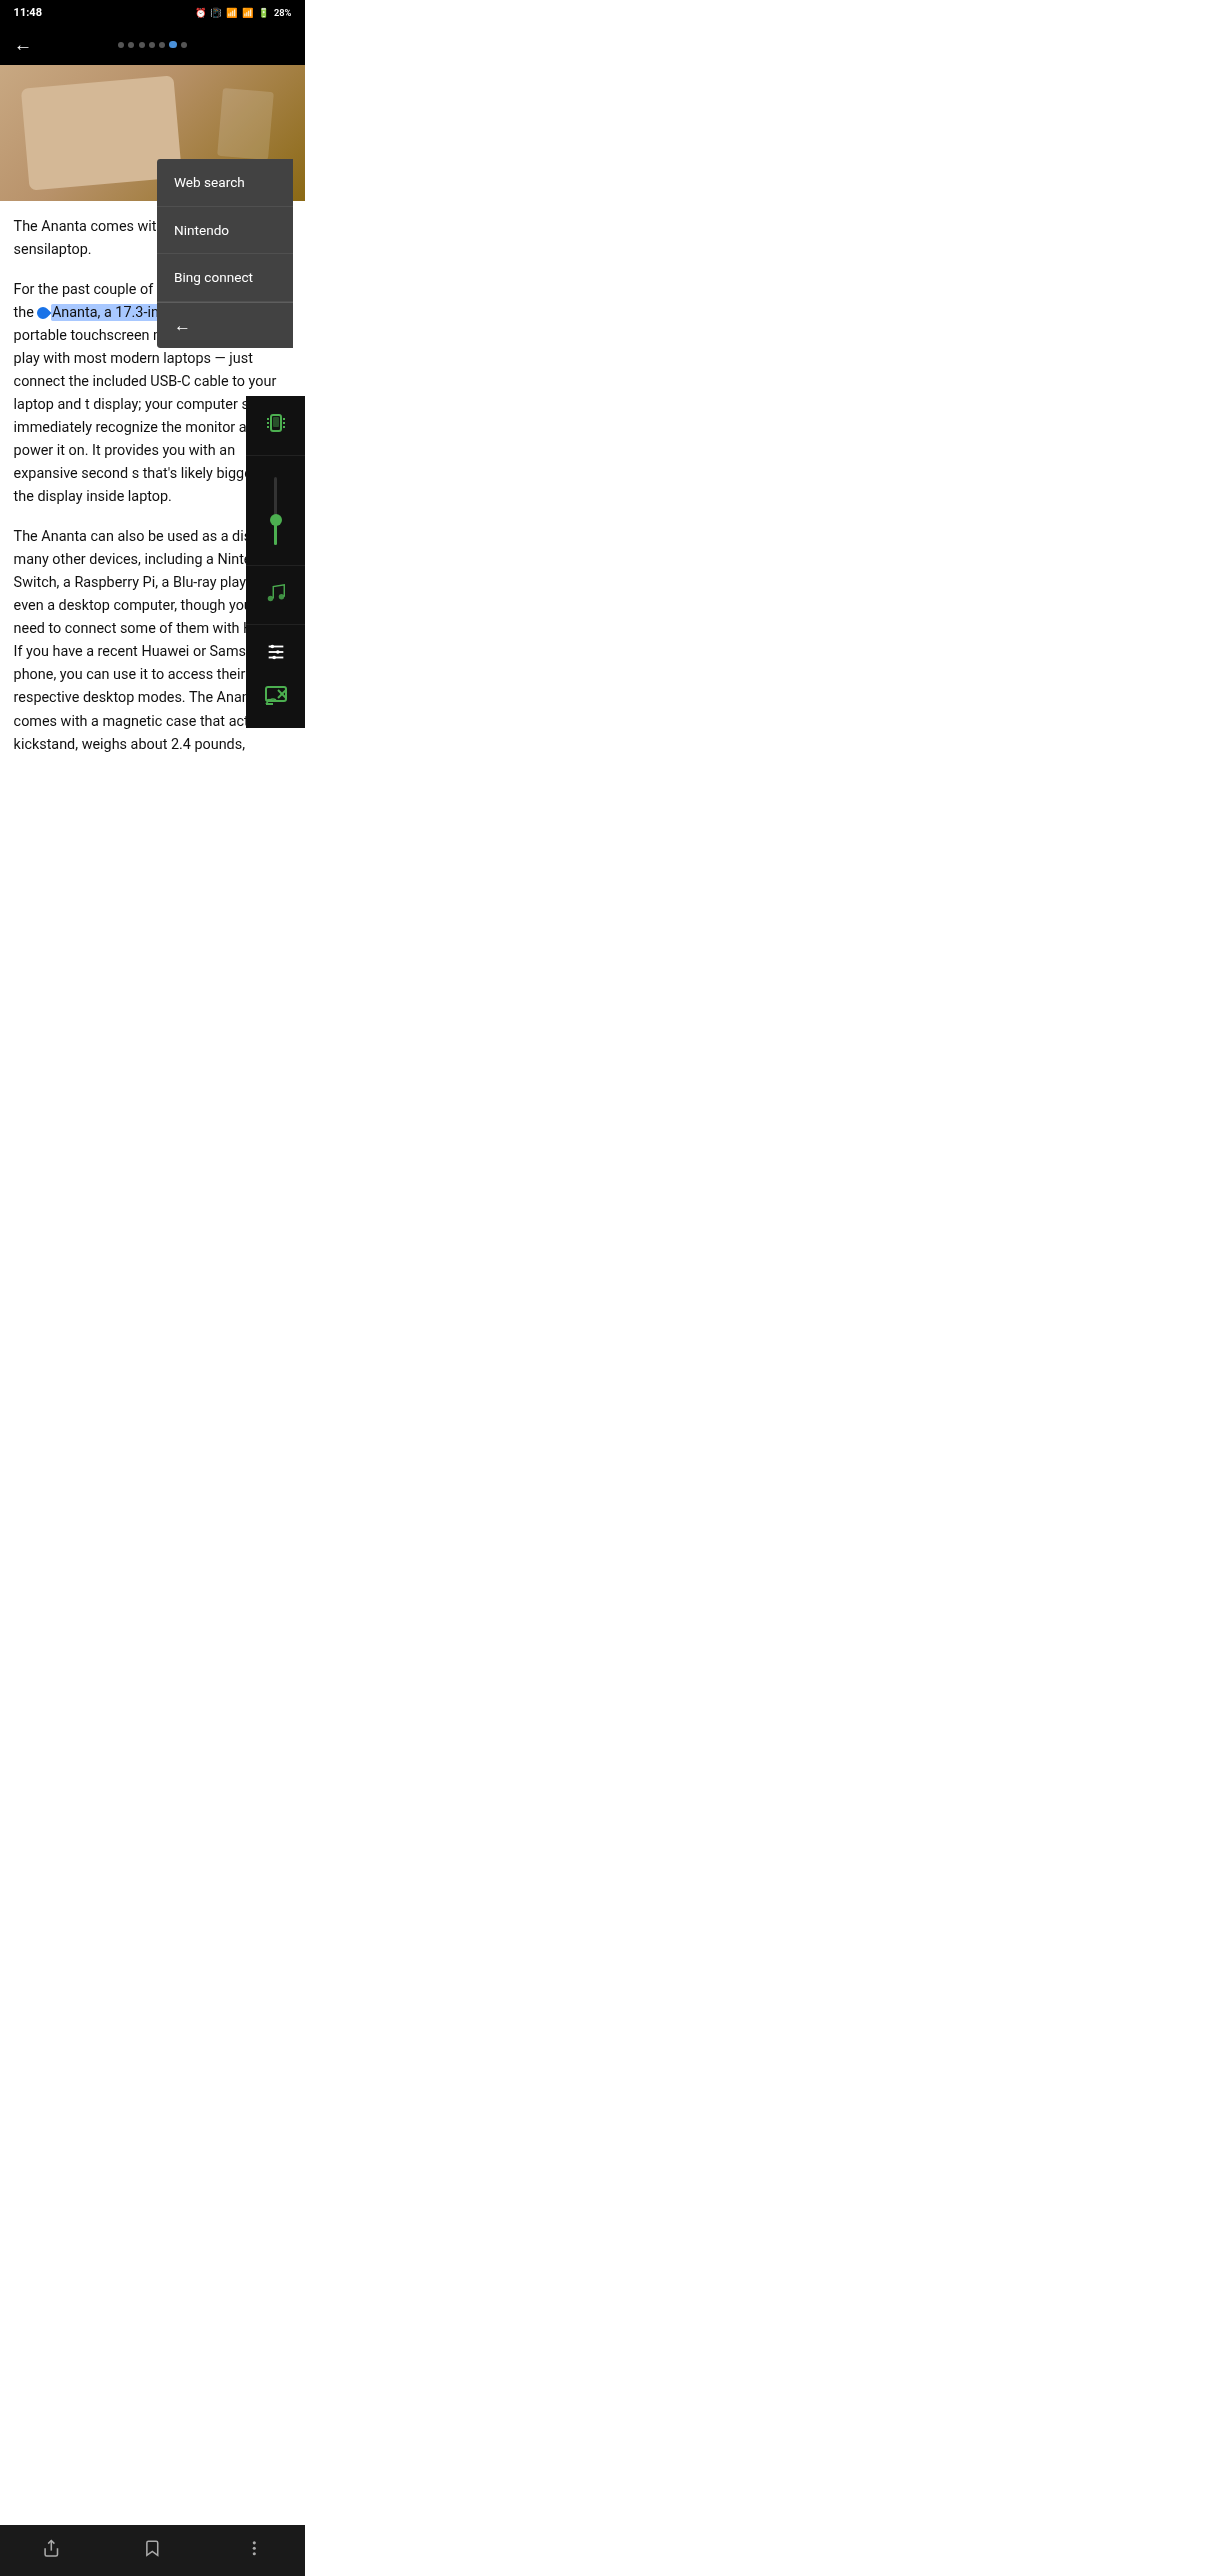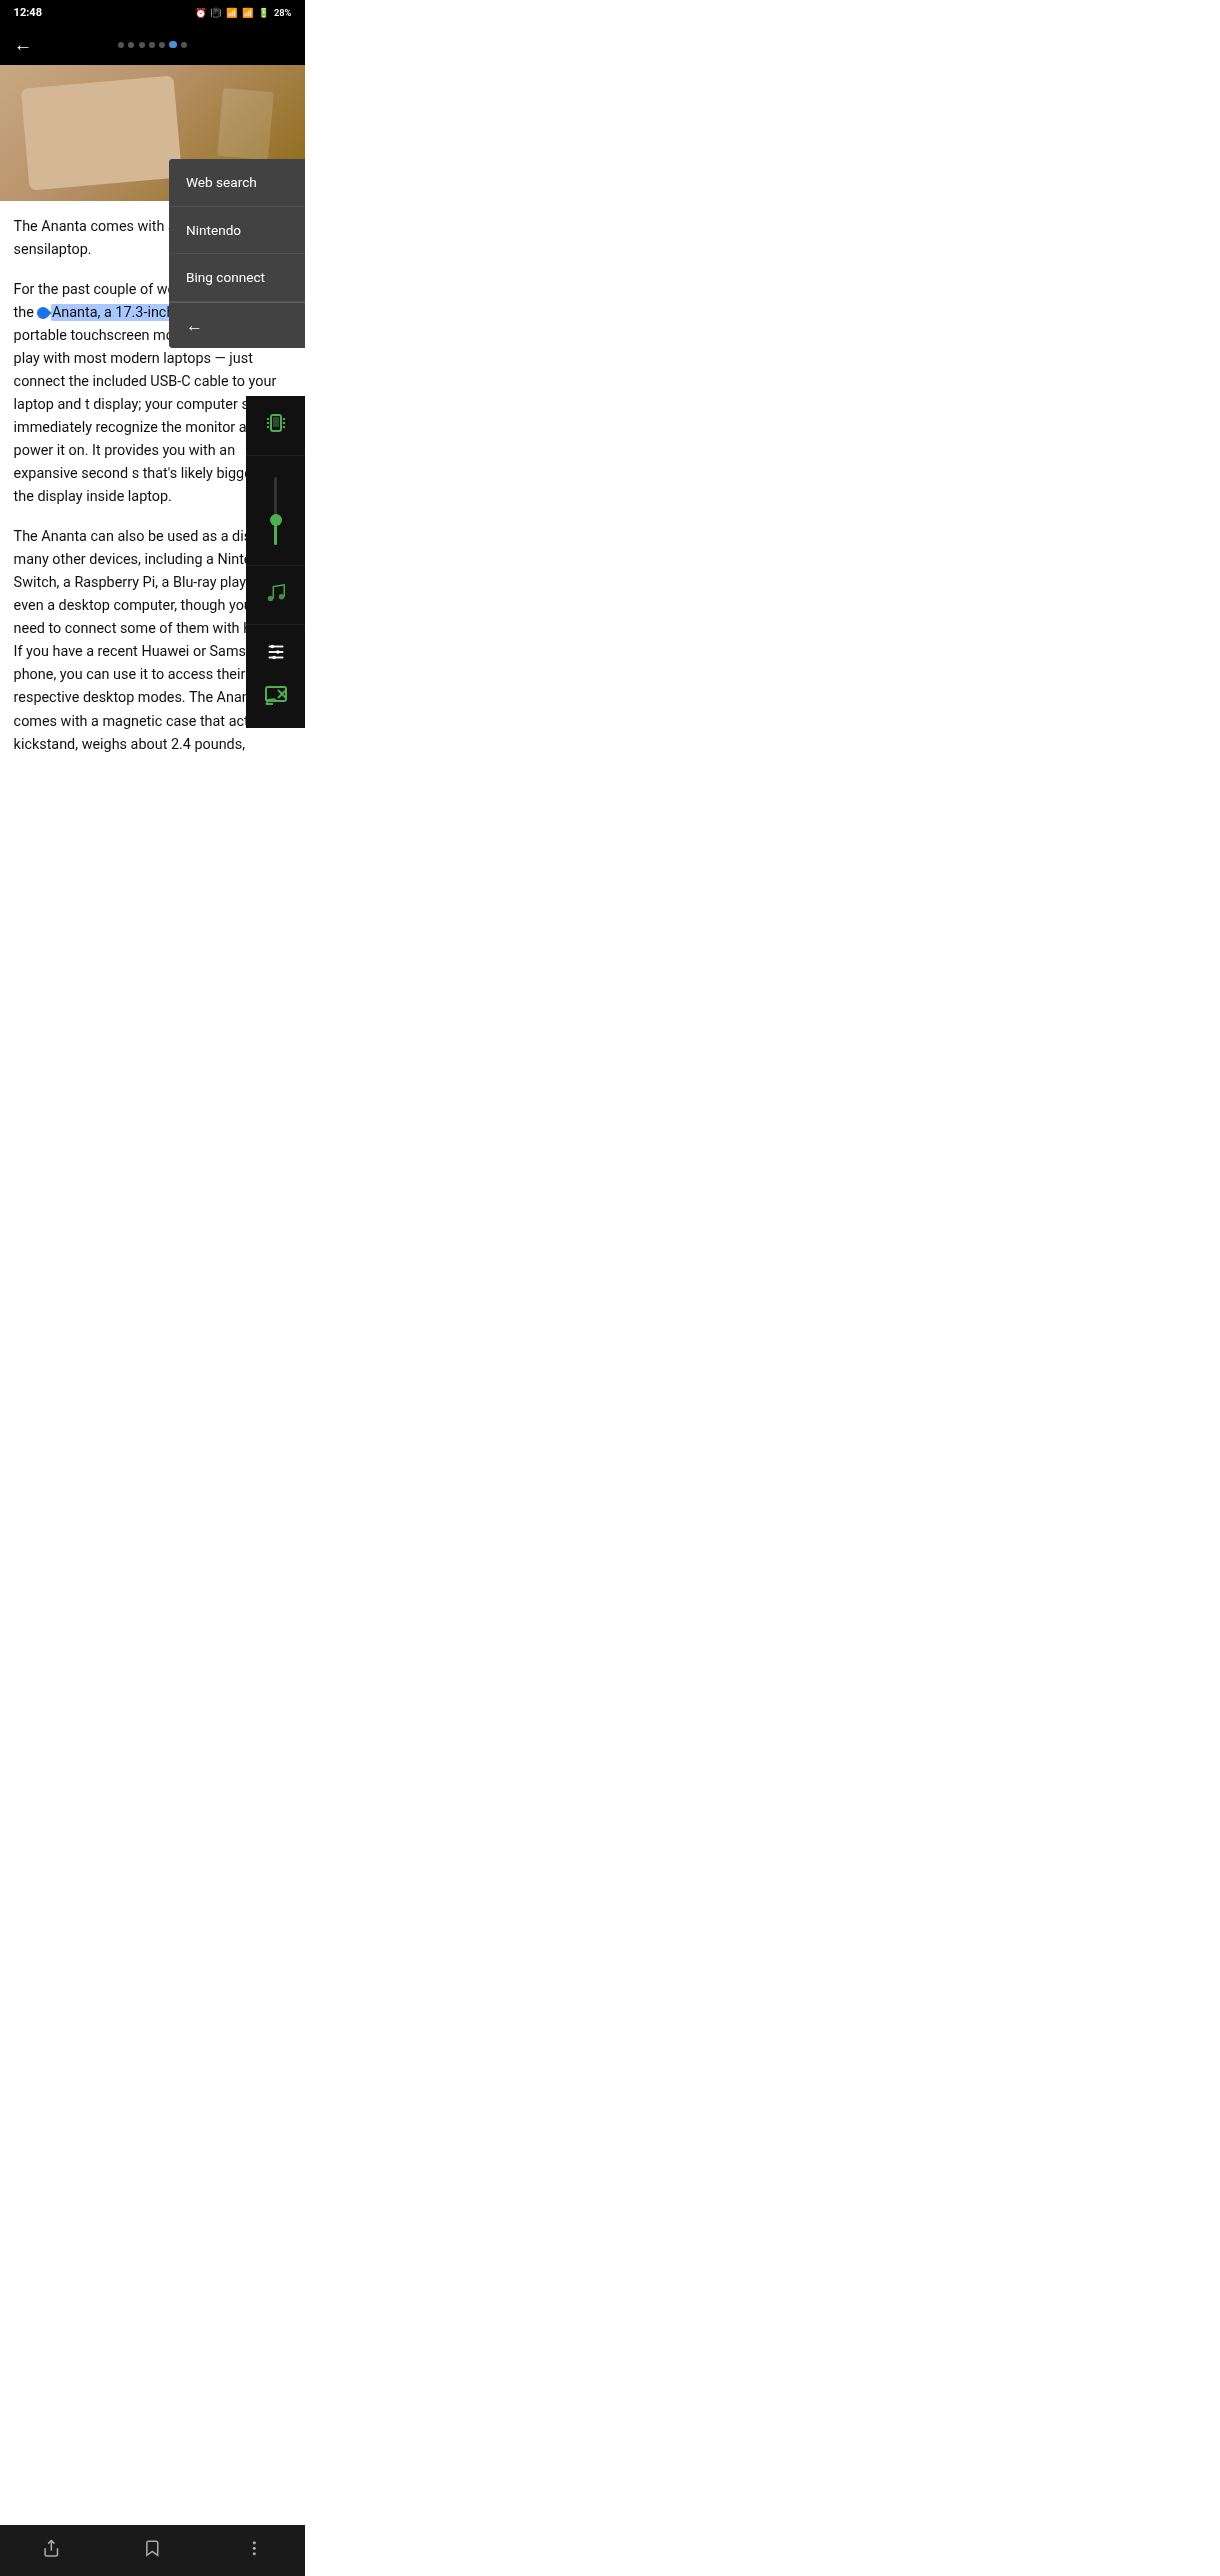--- a/index.html
+++ b/index.html
@@ -131,21 +131,21 @@
       border-radius: 50% 50% 50% 0;
       transform: rotate(-45deg);
       vertical-align: middle;
       margin-left: 1.7px;
     }
 
     
     .context-menu {
       position: absolute;
       top: 159px;
-      right: 0;
+      right: 12px;
       width: 136px;
       background: #424242;
       border-radius: 3.4px 0 0 3.4px;
       z-index: 100;
       overflow: visible;
     }
 
     .context-menu-item {
       padding: 15.3px 17px;
       color: #fff;
@@ -275,21 +275,21 @@
       height: 3.4px;
       background: #fff;
       border-radius: 1.7px;
       opacity: 0.4;
     }
   </style>
 </head>
 <body>
 
 <div class="status-bar">
-  <span class="status-left">12:48</span>
+  <span class="status-left">11:48</span>
   <div class="status-right">
     <span>⏰</span>
     <span>📳</span>
     <span>📶</span>
     <span>📶</span>
     <span>🔋</span>
     <span>28%</span>
   </div>
 </div>
 

